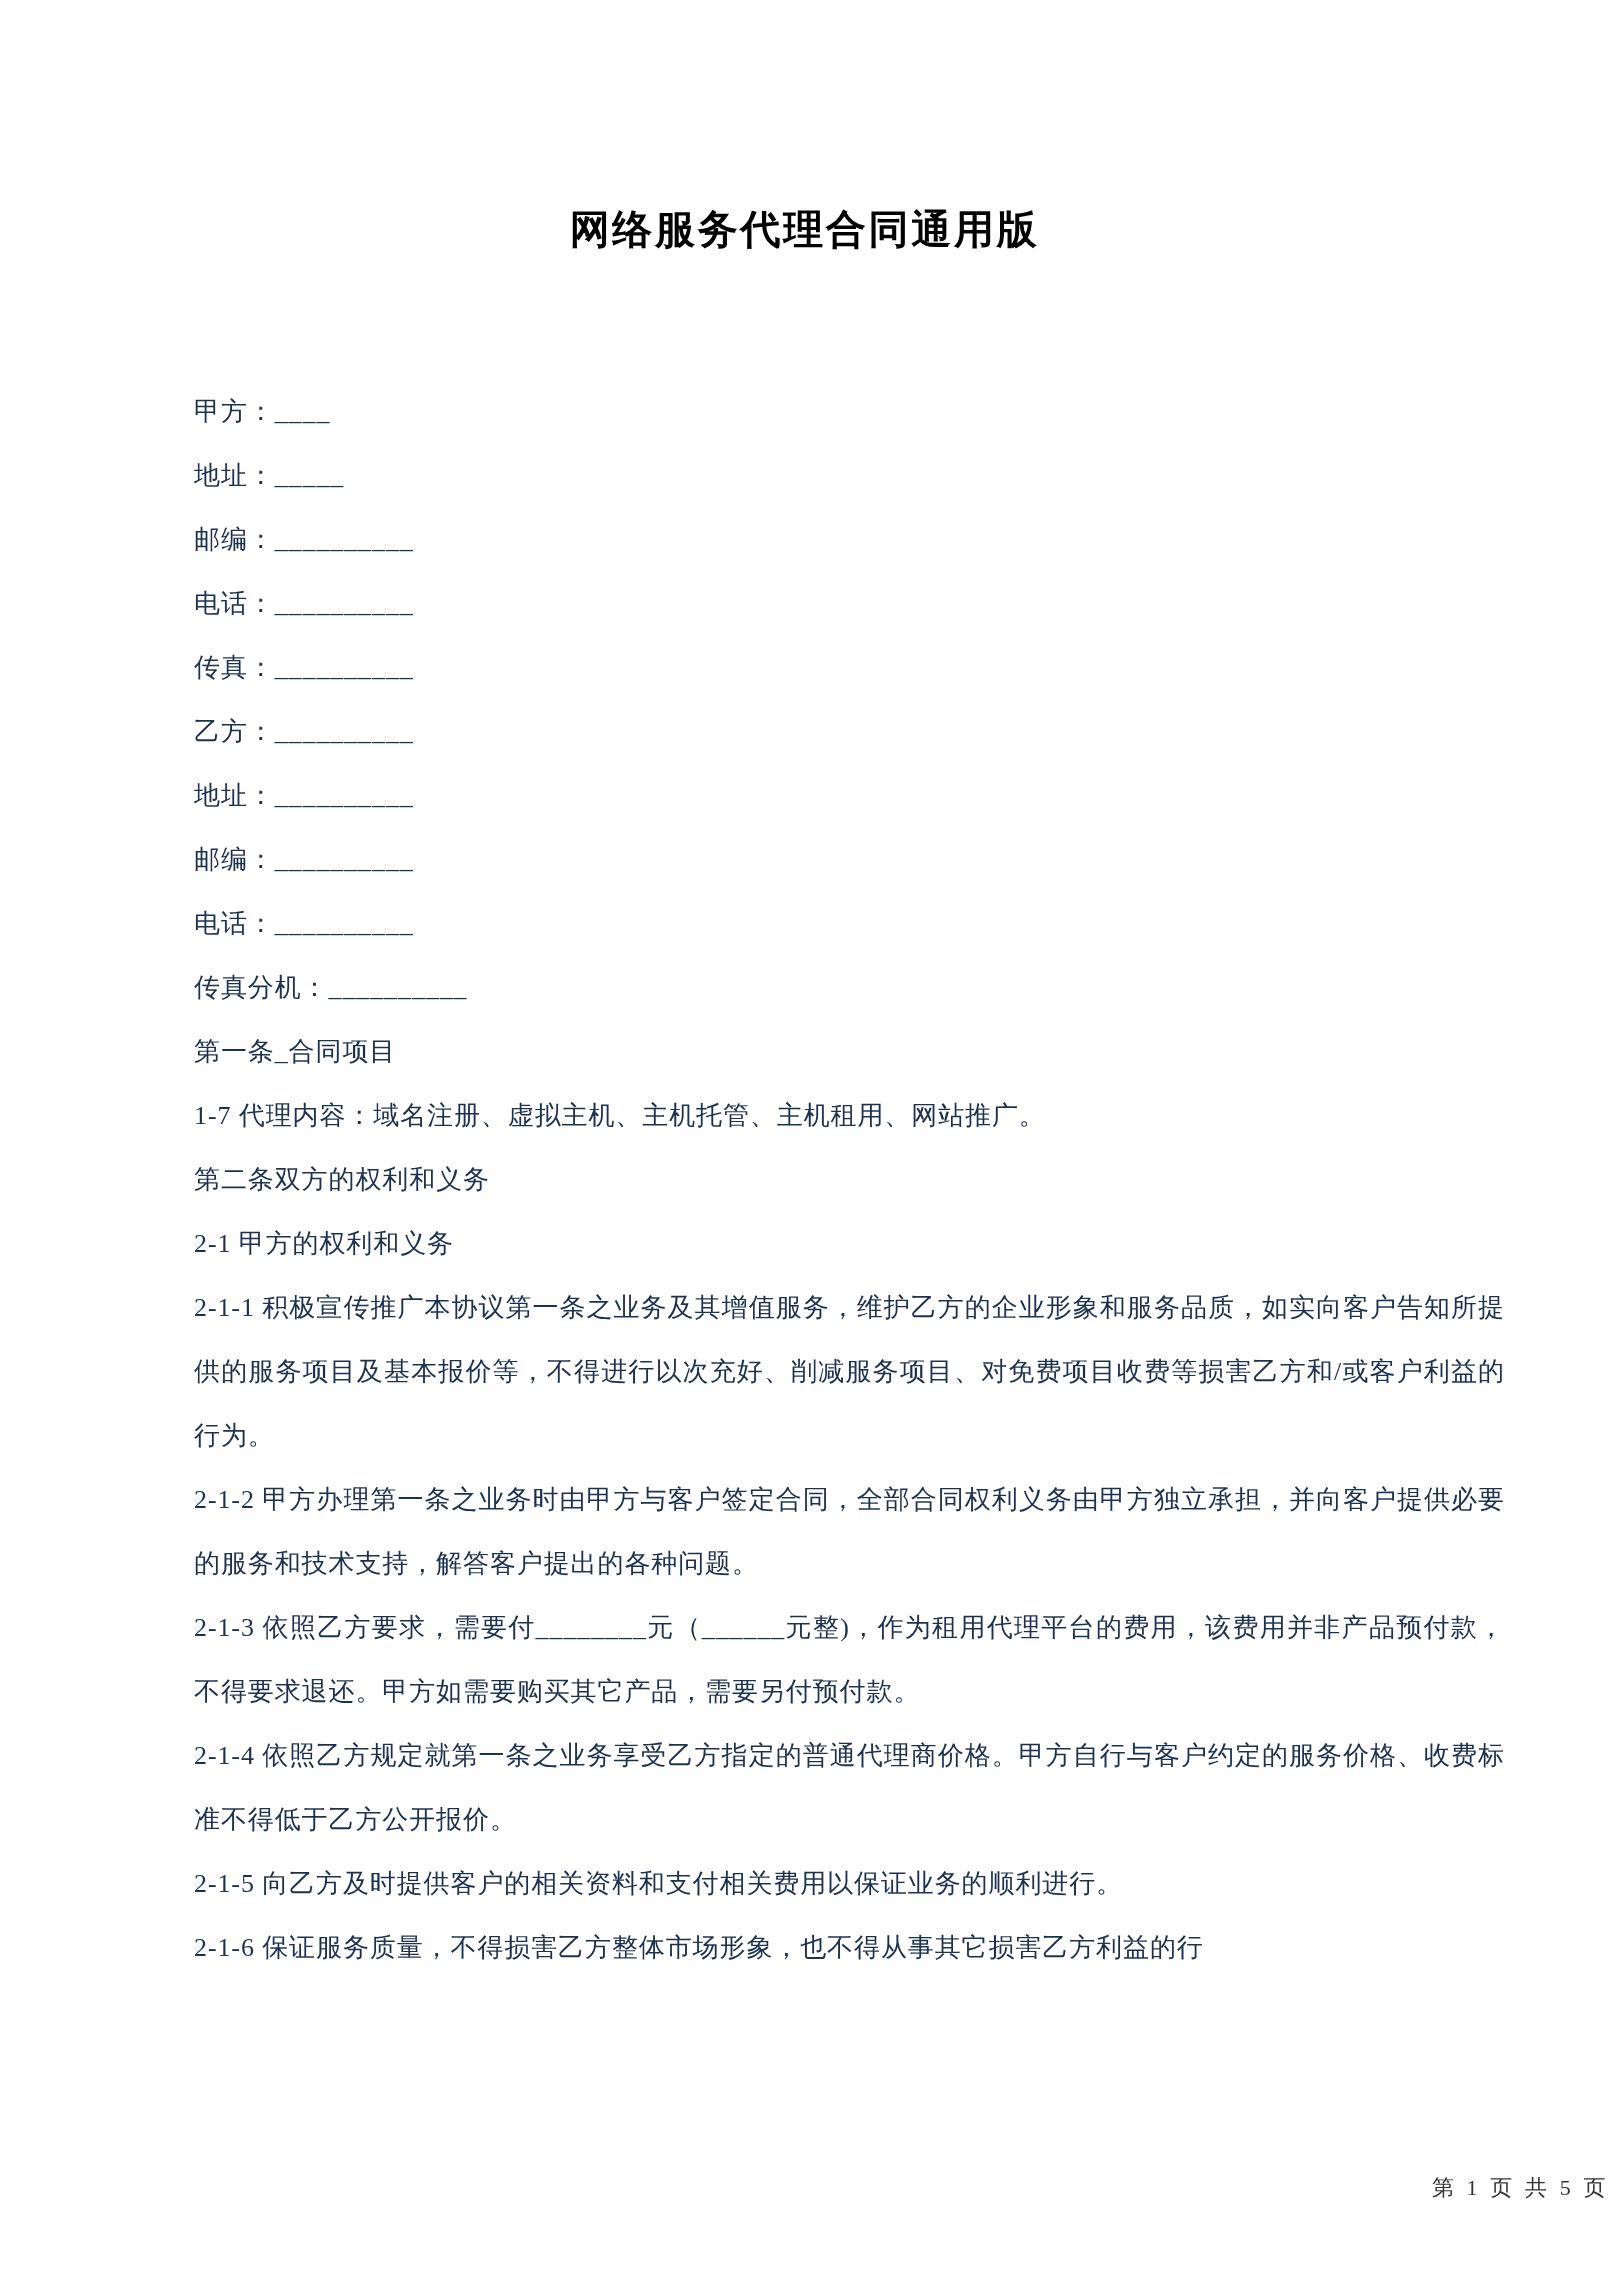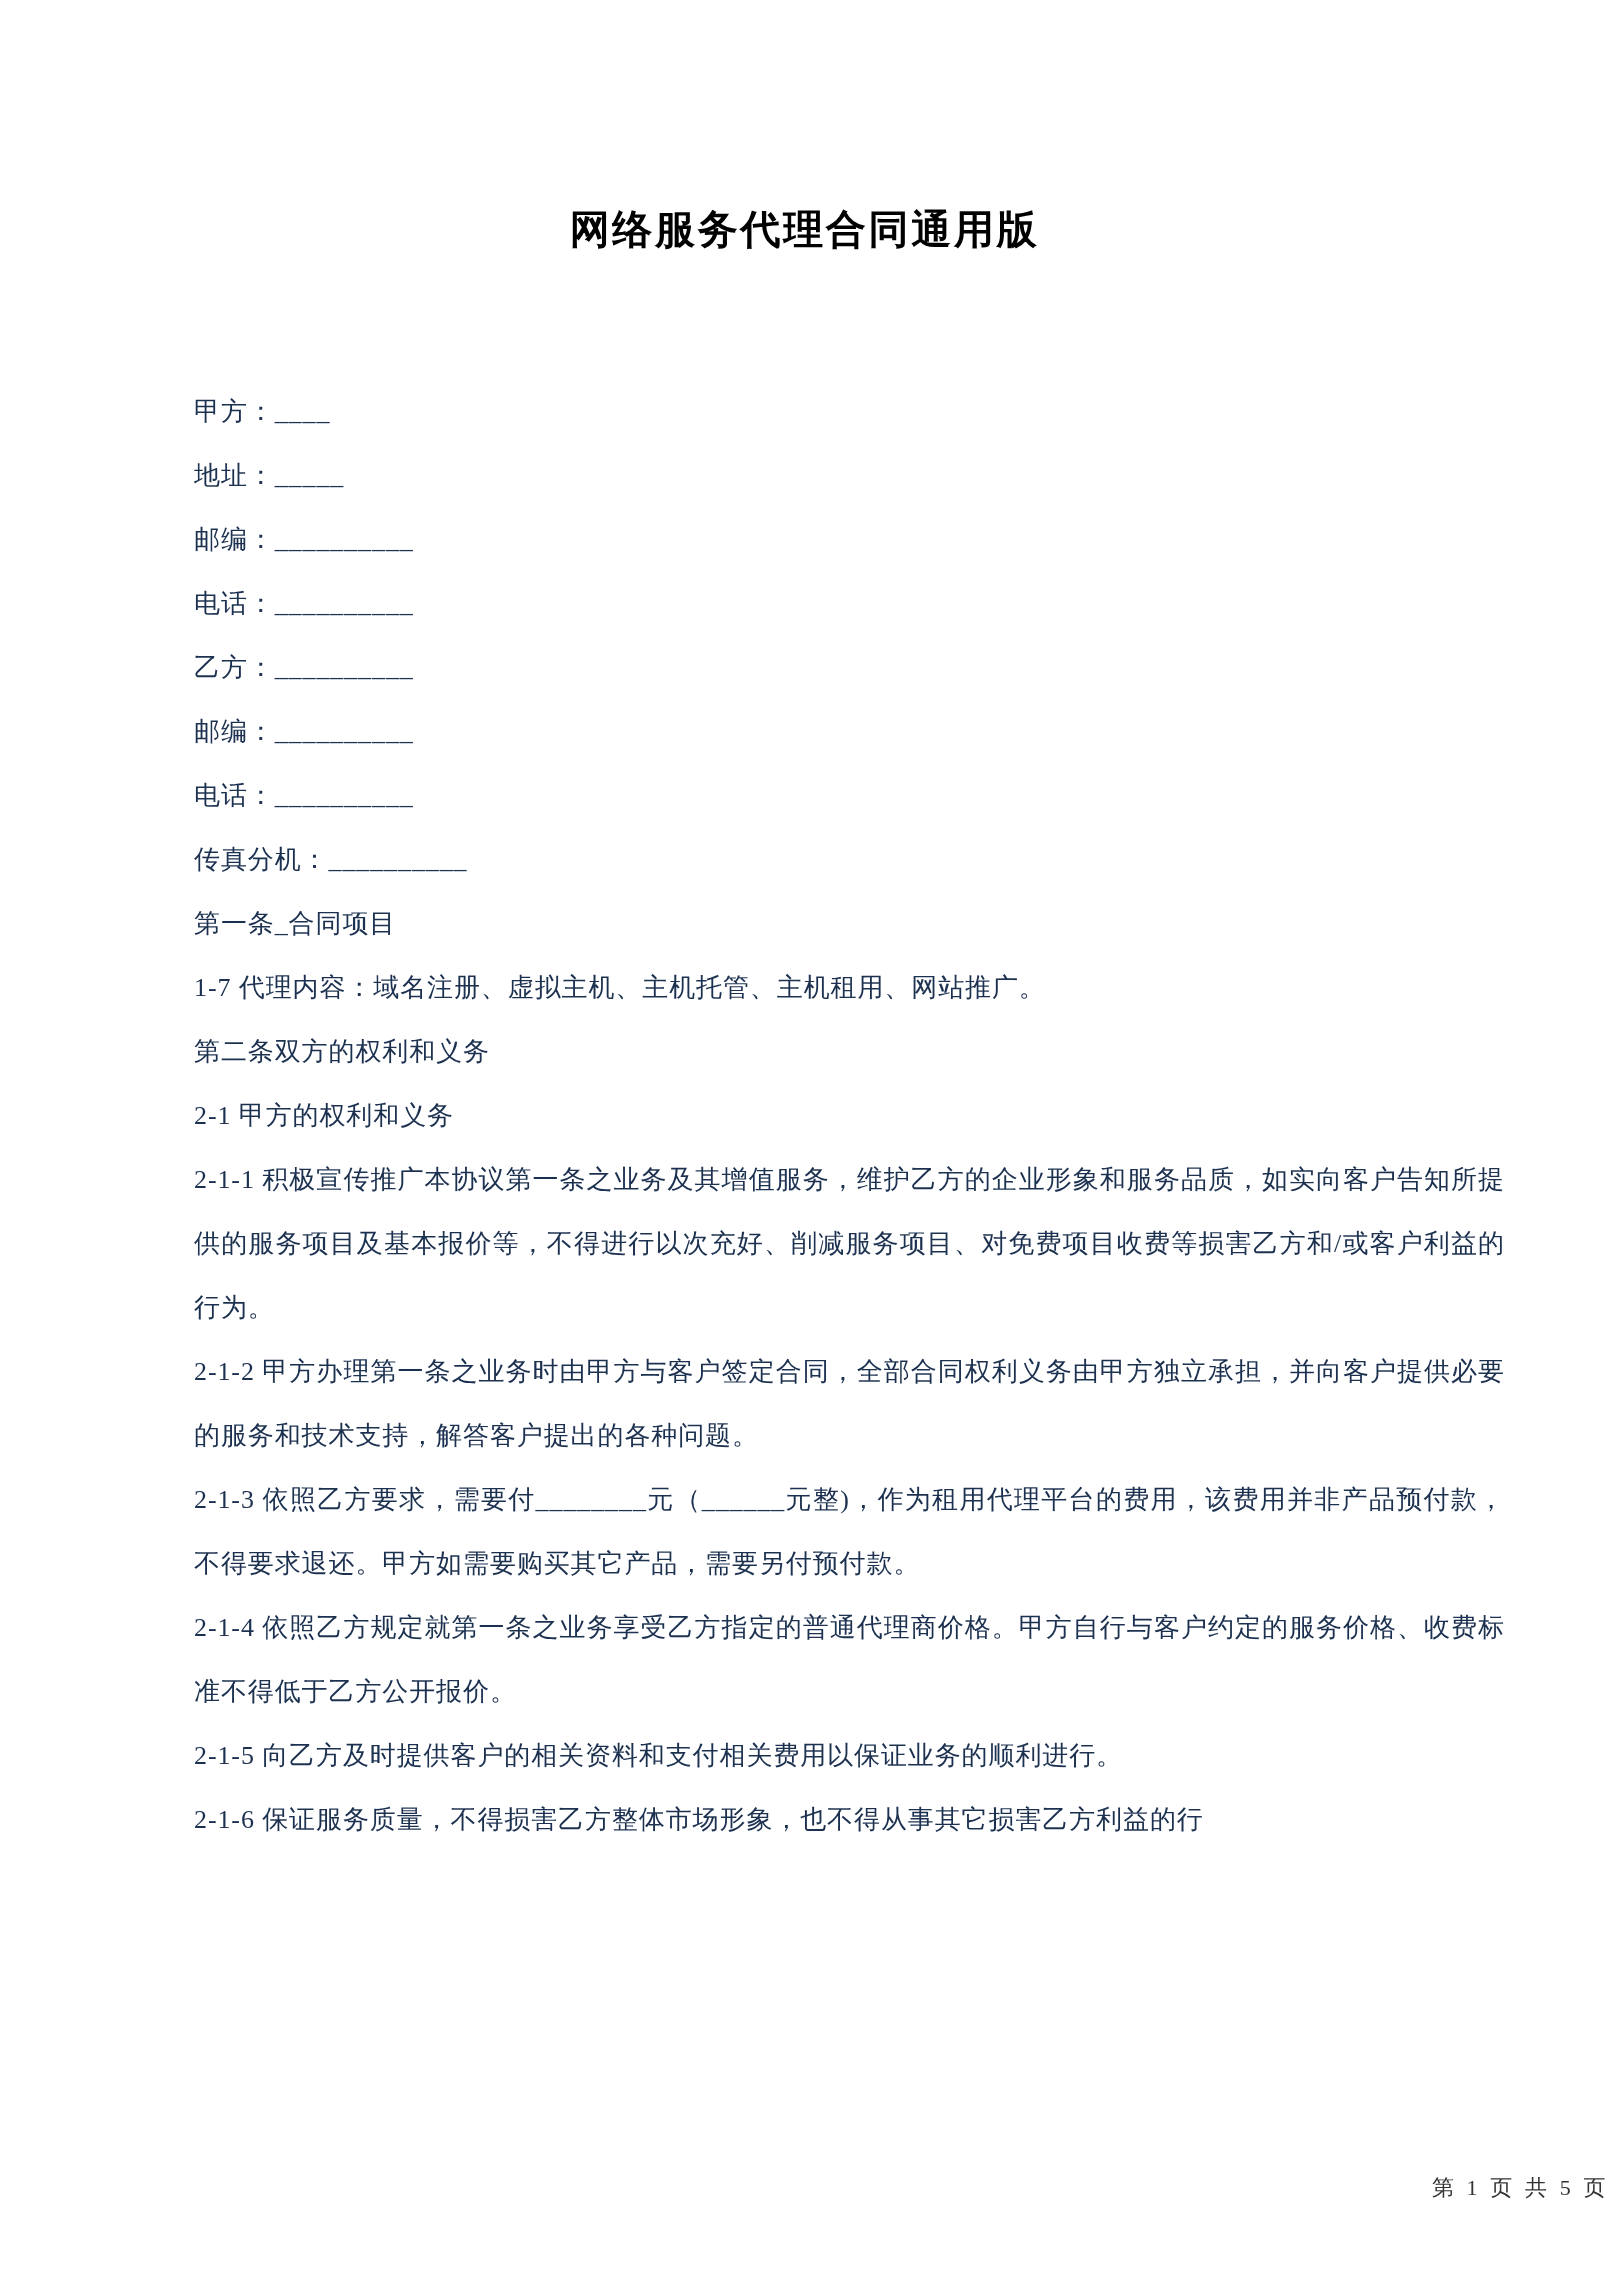--- a/index.html
+++ b/index.html
@@ -58,21 +58,23 @@
 
 <div class="page">
 
   <div class="doc-title">网络服务代理合同通用版</div>
 
   <div class="doc-content">
     <p>甲方：____</p>
     <p>地址：_____</p>
     <p>邮编：__________</p>
     <p>电话：__________</p>
+    <p>传真：__________</p>
     <p>乙方：__________</p>
+    <p>地址：__________</p>
     <p>邮编：__________</p>
     <p>电话：__________</p>
     <p>传真分机：__________</p>
     <p>第一条_合同项目</p>
     <p>1-7 代理内容：域名注册、虚拟主机、主机托管、主机租用、网站推广。</p>
     <p>第二条双方的权利和义务</p>
     <p>2-1 甲方的权利和义务</p>
     <p>2-1-1 积极宣传推广本协议第一条之业务及其增值服务，维护乙方的企业形象和服务品质，如实向客户告知所提供的服务项目及基本报价等，不得进行以次充好、削减服务项目、对免费项目收费等损害乙方和/或客户利益的行为。</p>
     <p>2-1-2 甲方办理第一条之业务时由甲方与客户签定合同，全部合同权利义务由甲方独立承担，并向客户提供必要的服务和技术支持，解答客户提出的各种问题。</p>
     <p>2-1-3 依照乙方要求，需要付________元（______元整)，作为租用代理平台的费用，该费用并非产品预付款，不得要求退还。甲方如需要购买其它产品，需要另付预付款。</p>

